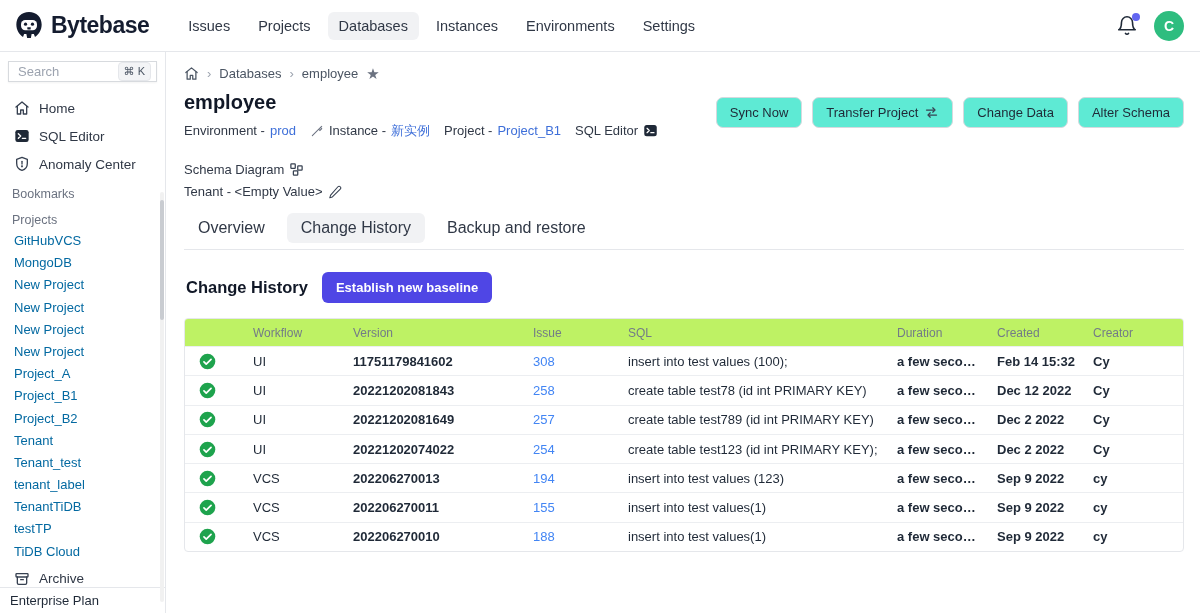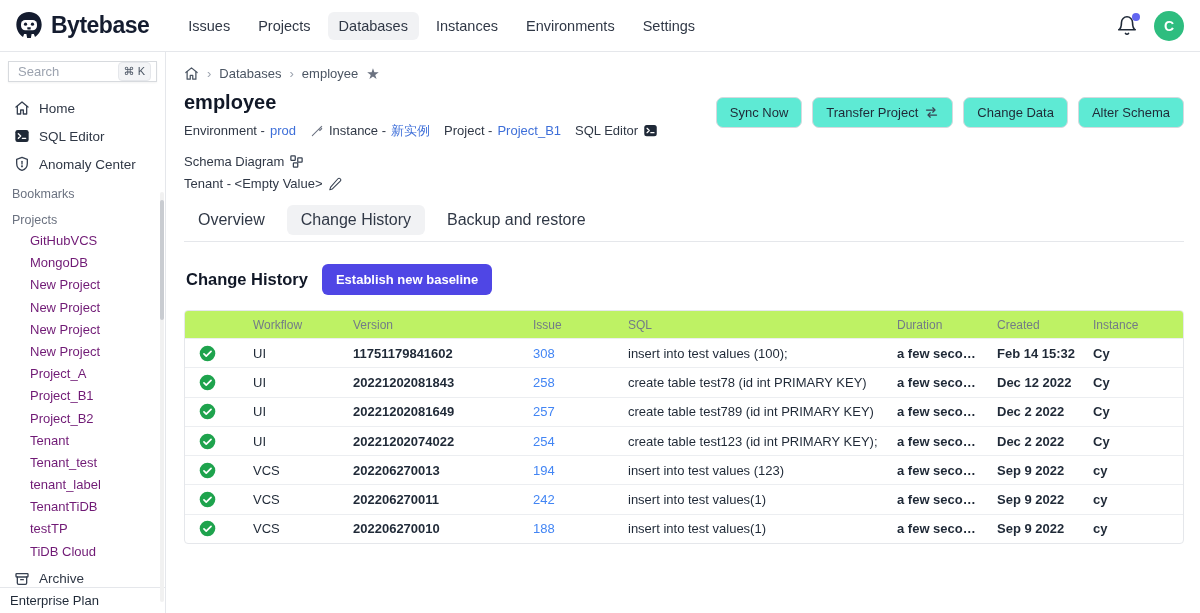--- a/index.html
+++ b/index.html
@@ -26,35 +26,35 @@
 
   
   .search-box { margin:9px 8px 8px 8px; height:27px; border:1px solid #d7dade; border-radius:0; box-shadow:0 1px 2px rgba(0,0,0,.05); display:flex; align-items:center; padding:0 5px 0 9px; gap:4px; background:#fff; }
   .search-box input { border:none; outline:none; flex:1; min-width:0; font-size:13px; color:#374151; font-family:"Liberation Sans",sans-serif; }
   .search-box input::placeholder { color:#9ca3af; }
   .kbd { font-size:11px; color:#4b5563; background:#f3f4f6; border:1px solid #e5e7eb; border-radius:4px; padding:2px 5px; white-space:nowrap; }
   .side-nav { padding:4px 0 0 0; }
   .side-item { height:28px; display:flex; align-items:center; gap:9px; padding:0 14px; font-size:13.5px; color:#303846; cursor:pointer; }
   .section-label { font-size:12.5px; color:#6b7280; padding:9px 12px 3px 12px; }
   .proj-list { list-style:none; }
-  .proj-list li { height:22.2px; line-height:22.2px; padding-left:2px; font-size:13px; color:#701a75; cursor:pointer; white-space:nowrap;margin-left:28px; }
+  .proj-list li { height:22.2px; line-height:22.2px; padding-left:14px; font-size:13px; color:#0369a1; cursor:pointer; white-space:nowrap; }
   .archive-item { margin-top:8px; }
   .plan-row { margin-top:auto; border-top:1px solid #e5e7eb; padding:5px 10px 6px 10px; font-size:13px; color:#1f2937; }
   .side-scrollbar { position:absolute; right:1px; top:140px; width:4px; height:410px; background:#f1f1f1; border-radius:2px; }
   .side-scrollbar-thumb { position:absolute; top:8px; left:0; width:4px; height:120px; background:#c9ccd1; border-radius:2px; }
 
   
   .breadcrumb { display:flex; align-items:center; gap:8px; font-size:13px; color:#4b5563; padding:4px 0 2px 2px; }
   .crumb-sep { color:#9ca3af; font-size:13px; }
   .crumb-link { cursor:pointer; }
   .crumb-star { color:#6b7280; font-size:15px; cursor:pointer; line-height:1; }
   .head-flex { display:flex; align-items:flex-start; }
   .head-left { flex:1; min-width:0; }
   .page-title { font-size:20px; font-weight:700; color:#111827; margin:8px 0 7px 2px; }
-  .meta-line { display:flex; align-items:center; flex-wrap:wrap; gap:12px 14px; font-size:13px; color:#303846; margin-left:2px; line-height:19px;text-align:center; }
+  .meta-line { display:flex; align-items:center; flex-wrap:wrap; gap:20px 14px; font-size:13px; color:#303846; margin-left:2px; line-height:19px;text-align:center; }
   .meta-item { display:flex; align-items:center; gap:5px; white-space:nowrap; }
   .meta-link { color:#3e6fd9; cursor:pointer; }
   .head-actions { display:flex; gap:10px; margin-top:14px; flex:none; }
   .btn { background:#5eead4; border:1px solid #d6d9de; border-radius:7px; padding:7px 13px; font-size:13px; color:#1f2937; cursor:pointer; display:flex; align-items:center; gap:6px; font-family:"Liberation Sans",sans-serif; white-space:nowrap; }
 
   
   .tabs { display:flex; align-items:center; gap:8px; margin:12px 0 0 2px; border-bottom:1px solid #e5e7eb; padding-bottom:6px; }
   .tab { padding:6px 14px; border-radius:6px; font-size:16px; color:#303846; cursor:pointer; white-space:nowrap; }
   .tab.active { background:#f1f2f4; }
 
@@ -335,21 +335,21 @@
 
       <div class="ch-table">
         <div class="t-row t-head">
           <div class="t-cell col-status"></div>
           <div class="t-cell col-workflow">Workflow</div>
           <div class="t-cell col-version">Version</div>
           <div class="t-cell col-issue">Issue</div>
           <div class="t-cell col-sql">SQL</div>
           <div class="t-cell col-duration">Duration</div>
           <div class="t-cell col-created">Created</div>
-          <div class="t-cell col-creator">Instance</div>
+          <div class="t-cell col-creator">Creator</div>
         </div>
         <div>
 
             <div class="t-row">
               <div class="t-cell col-status">
                 <span class="icon">
                   <svg width="17" height="17" viewBox="0 0 24 24">
                     <circle cx="12" cy="12" r="11" fill="#1ea34d"></circle>
                     <path d="M7 12.5l3.2 3.2L17 9" stroke="#fff" stroke-width="2.4" fill="none" stroke-linecap="round" stroke-linejoin="round"></path>
                   </svg>
@@ -451,21 +451,21 @@
                 <span class="icon">
                   <svg width="17" height="17" viewBox="0 0 24 24">
                     <circle cx="12" cy="12" r="11" fill="#1ea34d"></circle>
                     <path d="M7 12.5l3.2 3.2L17 9" stroke="#fff" stroke-width="2.4" fill="none" stroke-linecap="round" stroke-linejoin="round"></path>
                   </svg>
                 </span>
               </div>
               <div class="t-cell col-workflow">VCS</div>
               <div class="t-cell col-version">202206270011</div>
               <div class="t-cell col-issue">
-                <span class="issue-link">242</span>
+                <span class="issue-link">155</span>
               </div>
               <div class="t-cell col-sql">insert into test values(1)</div>
               <div class="t-cell col-duration">a few seconds</div>
               <div class="t-cell col-created">Sep 9 2022</div>
               <div class="t-cell col-creator">cy</div>
             </div>
 
             <div class="t-row">
               <div class="t-cell col-status">
                 <span class="icon">

